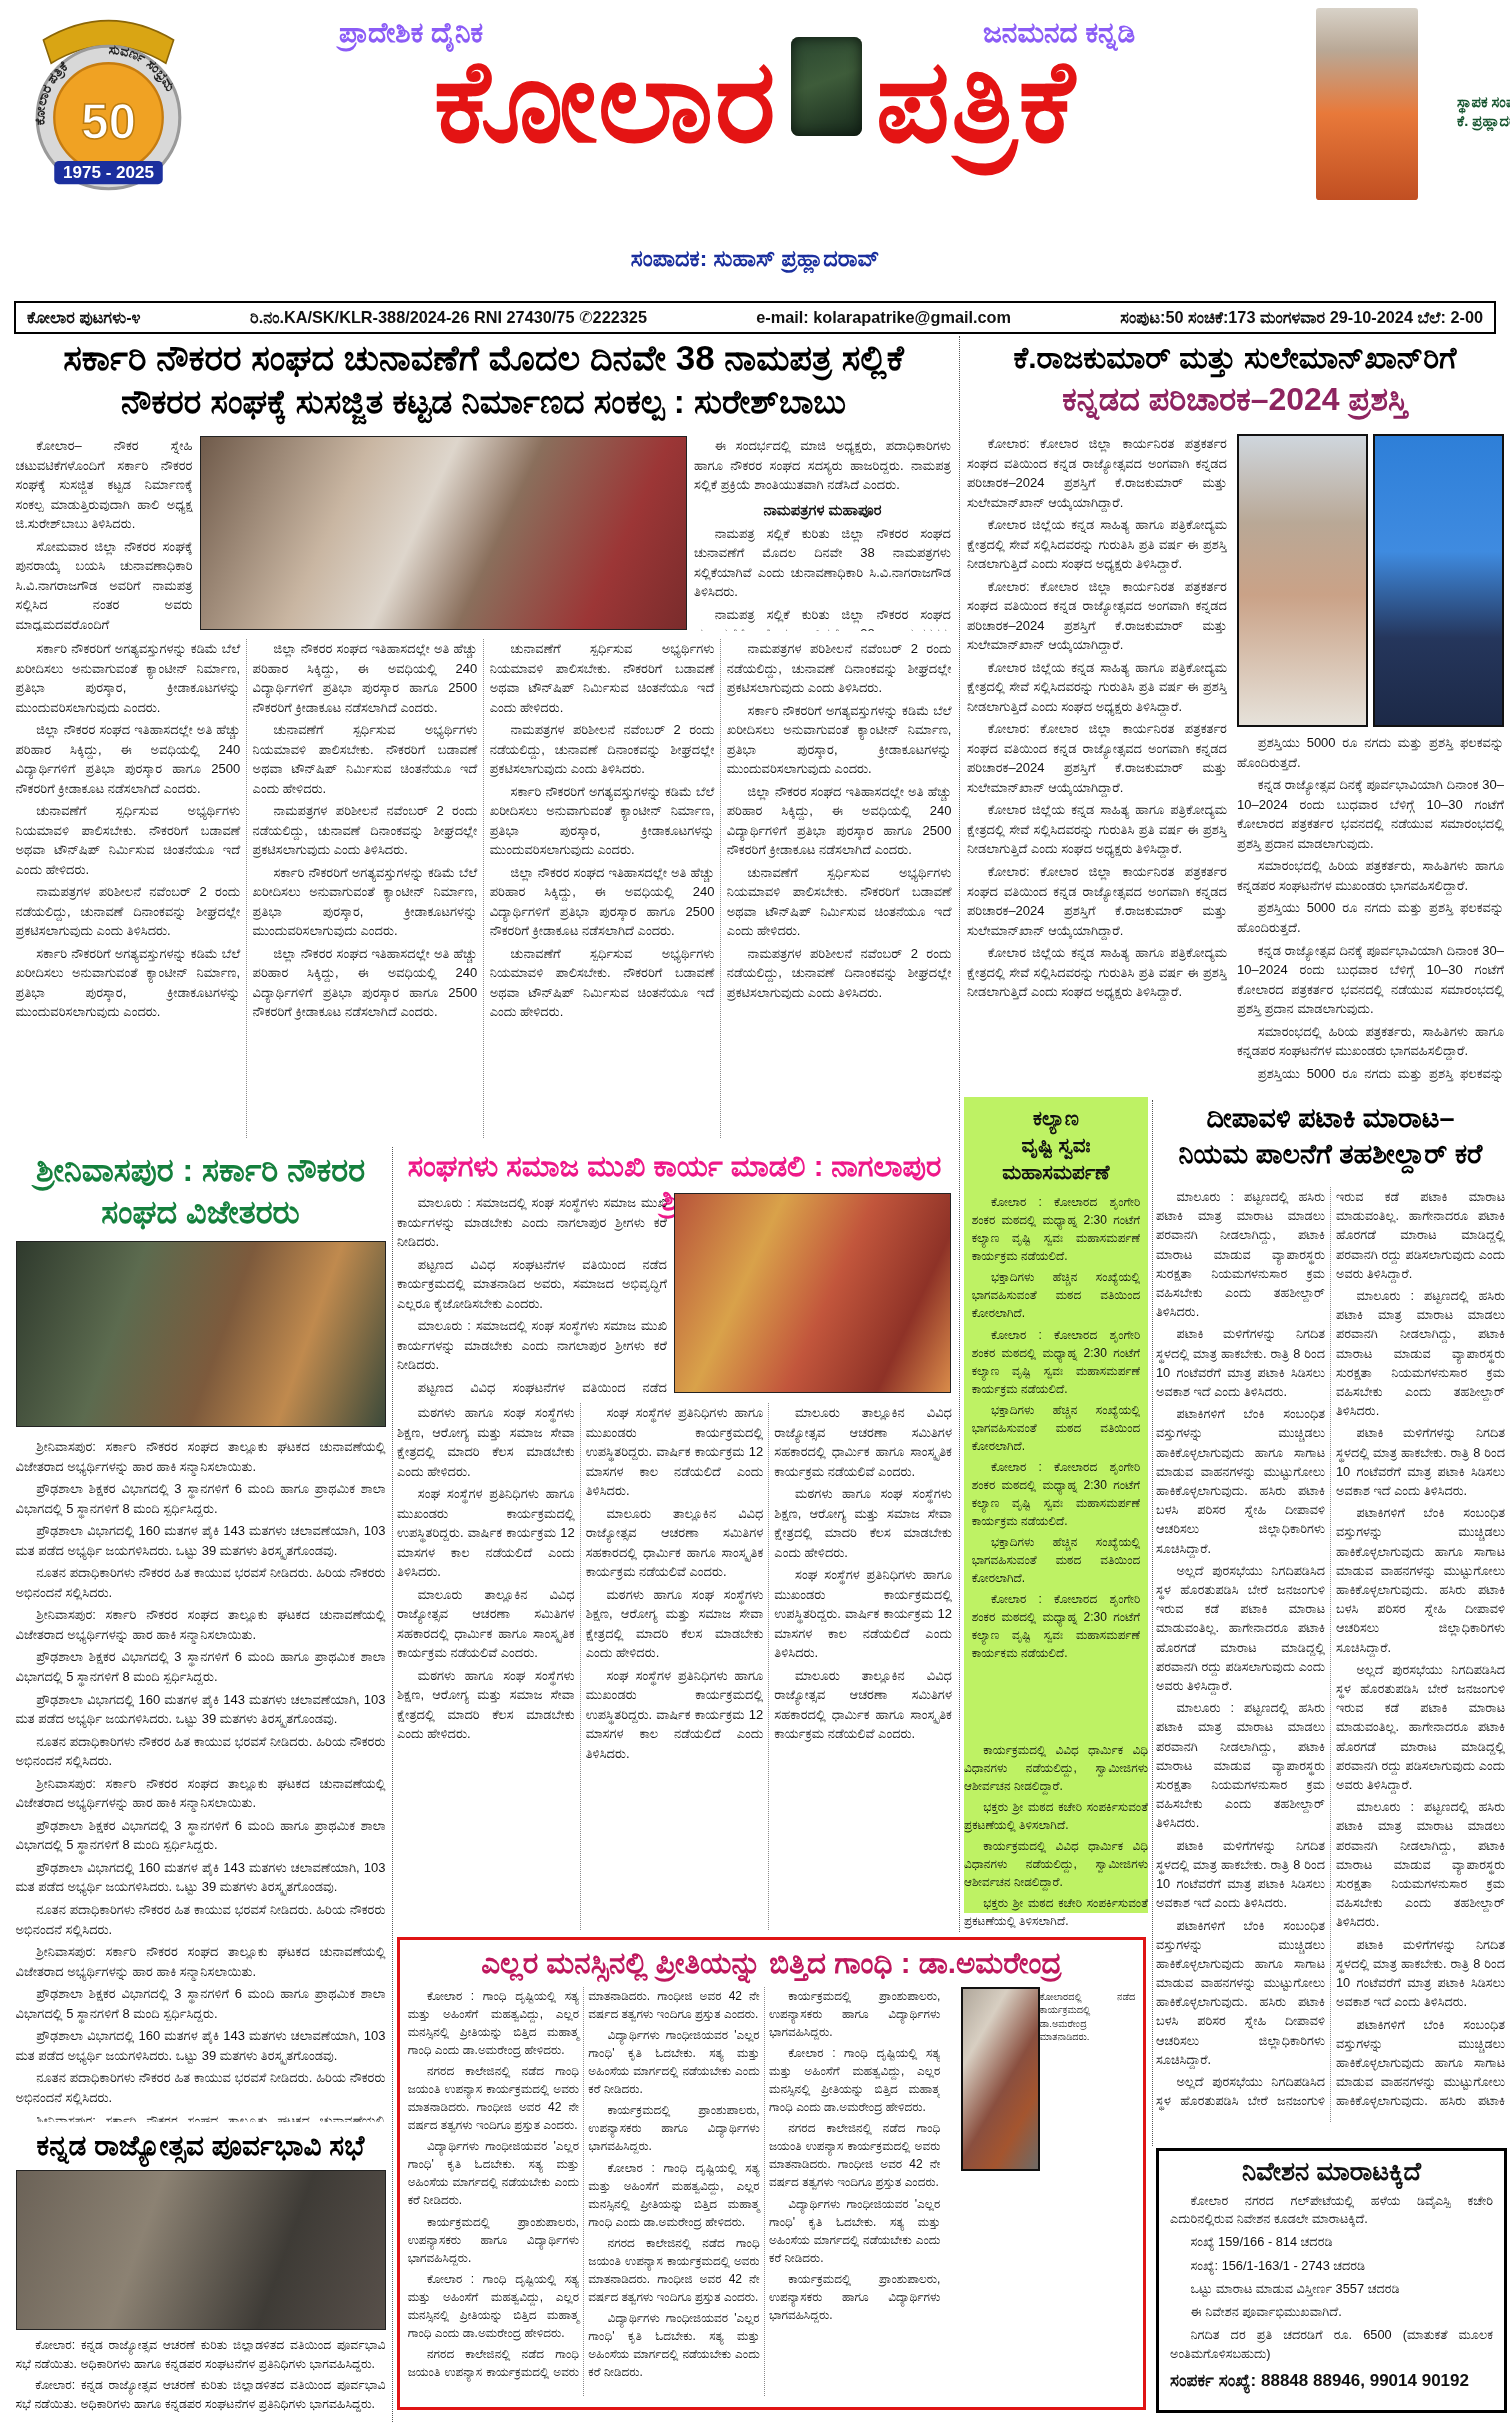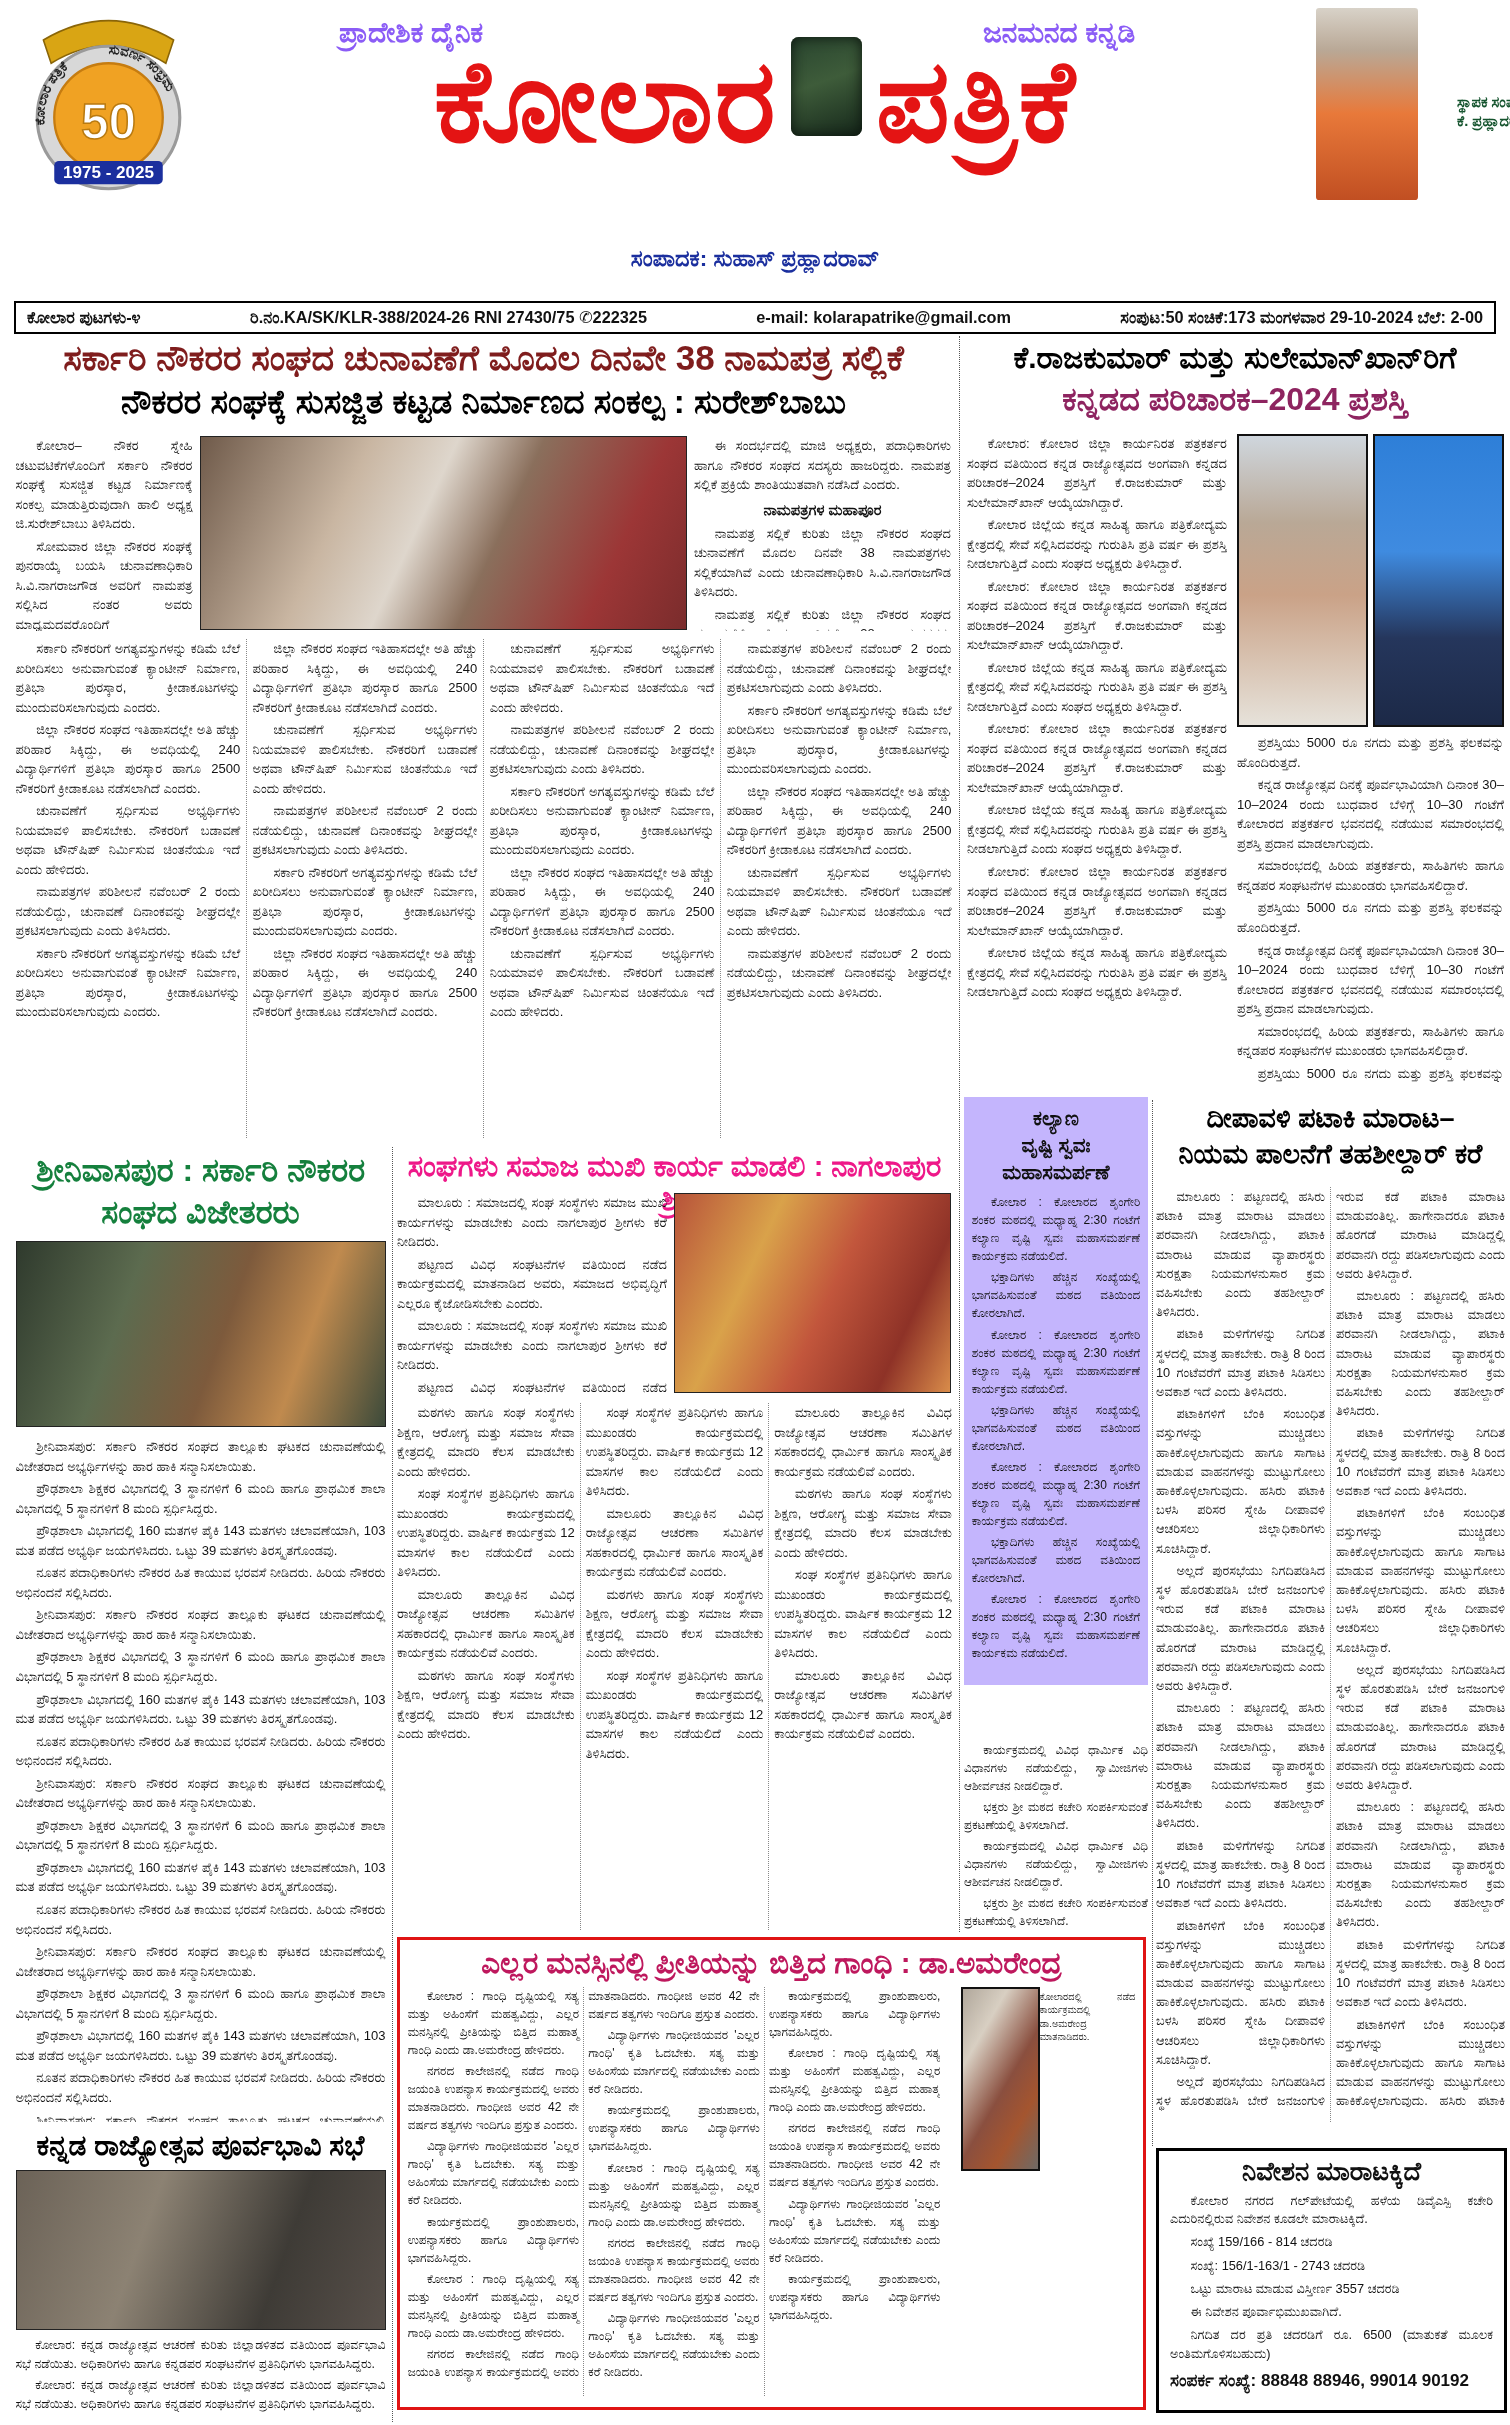--- a/index.html
+++ b/index.html
@@ -28,21 +28,21 @@
            padding:0 11px;font-size:16.3px;font-weight:bold;}
   
   .vsep{position:absolute;width:0;border-left:1.5px dotted #555;}
   
   .btxt p{margin:0 0 3.1px 0;text-indent:1.6em;text-align:justify;line-height:1.5;}
   .btxt{font-size:13px;overflow:hidden;}
   .photo{box-sizing:border-box;border:1.5px solid #222;}
   .crosshead{font-weight:bold;text-align:center;font-size:14.7px;margin:4.6px 0;}
   
   .hl-red{position:absolute;left:15.5px;top:338px;width:936px;text-align:center;
-          font-size:35px;font-weight:bold;color:#7f1d1d;}
+          font-size:35px;font-weight:bold;color:#000000;}
   .hl-sub{position:absolute;left:15.5px;top:383px;width:936px;text-align:center;
           font-size:33px;font-weight:bold;color:#000;}
   .a-col1{position:absolute;left:15.5px;top:436px;width:177px;height:195px;}
   .a-photo{position:absolute;left:200px;top:436px;width:487px;height:194px;
            background:linear-gradient(115deg,#6f5a4a 0%,#c9b6a2 30%,#ded6cc 45%,#8a6f5c 60%,#9c3636 82%,#7a2c2c 100%);}
   .a-col3{position:absolute;left:694px;top:436px;width:257px;height:195px;}
   .a-body{position:absolute;left:15.5px;top:639px;width:936px;height:499px;
           column-count:4;column-gap:12.4px;column-rule:1.5px dotted #888;}
   
   .b-hl1{position:absolute;left:967px;top:341px;width:536px;text-align:center;
@@ -68,21 +68,21 @@
   .c2-body{position:absolute;left:15.5px;top:2336px;width:370px;height:84px;font-size:12.4px;}
   
   .d-hl{position:absolute;left:397px;top:1150px;width:555px;text-align:center;
         font-size:29px;font-weight:bold;color:#ee1889;}
   .d-col1{position:absolute;left:397px;top:1193px;width:270px;height:203px;}
   .d-photo{position:absolute;left:674px;top:1193px;width:277px;height:200px;
            background:linear-gradient(115deg,#b8533a 0%,#d9a24a 30%,#c2563c 55%,#8e3227 80%,#d98c4a 100%);}
   .d-body{position:absolute;left:397px;top:1403px;width:555px;height:527px;
           column-count:3;column-gap:11px;column-rule:1.5px dotted #888;}
   
-  .notice{position:absolute;left:964px;top:1097px;width:184px;height:588px;background:#c4b5fd;
+  .notice{position:absolute;left:964px;top:1097px;width:184px;height:816px;background:#bef264;
           box-sizing:border-box;padding:7.7px 7.7px;overflow:hidden;}
   .notice-title{font-weight:bold;text-align:center;font-size:20px;line-height:1.35;margin-bottom:7.7px;}
   .notice .btxt{font-size:12px;}
   .notice-below{position:absolute;left:964px;top:1741px;width:184px;height:188px;font-size:12px;}
   
   .f-hl{position:absolute;left:1156px;top:1100px;width:349px;text-align:center;
         font-size:27px;font-weight:bold;color:#000;line-height:1.35;}
   .f-body{position:absolute;left:1156px;top:1187px;width:349px;height:935px;
           column-count:2;column-gap:11px;column-rule:1.5px dotted #888;font-size:12.8px;}
   

